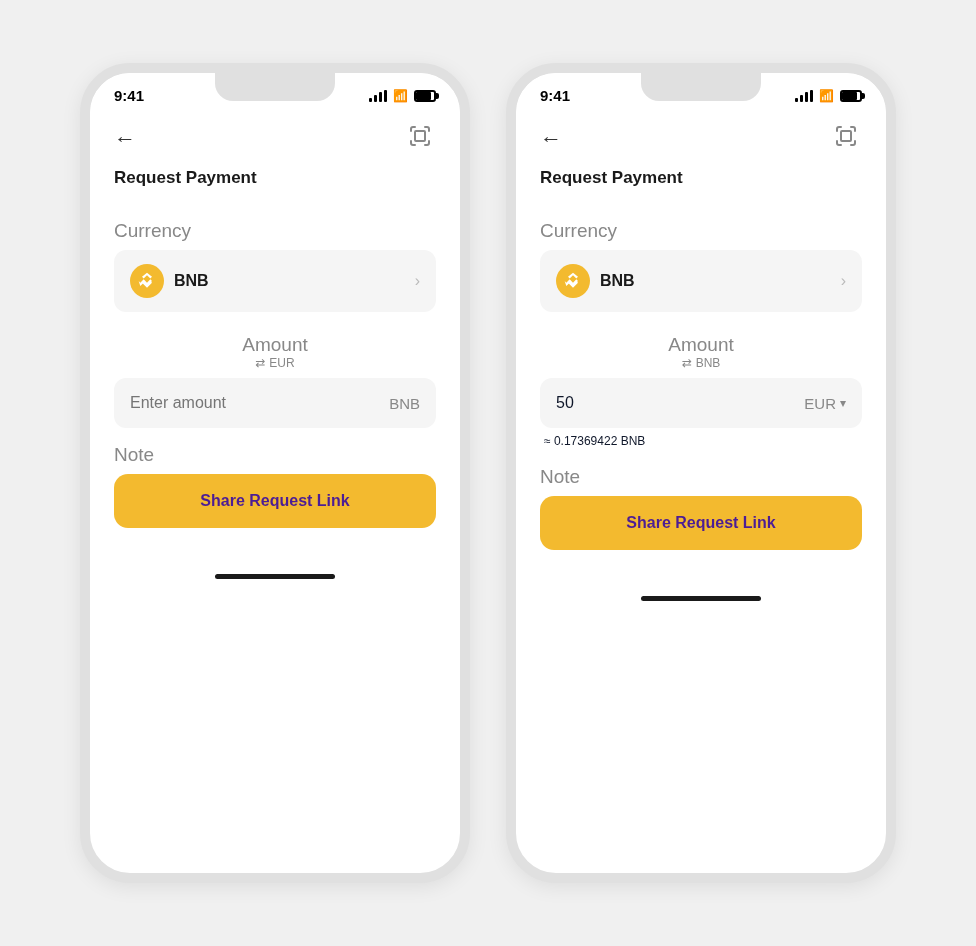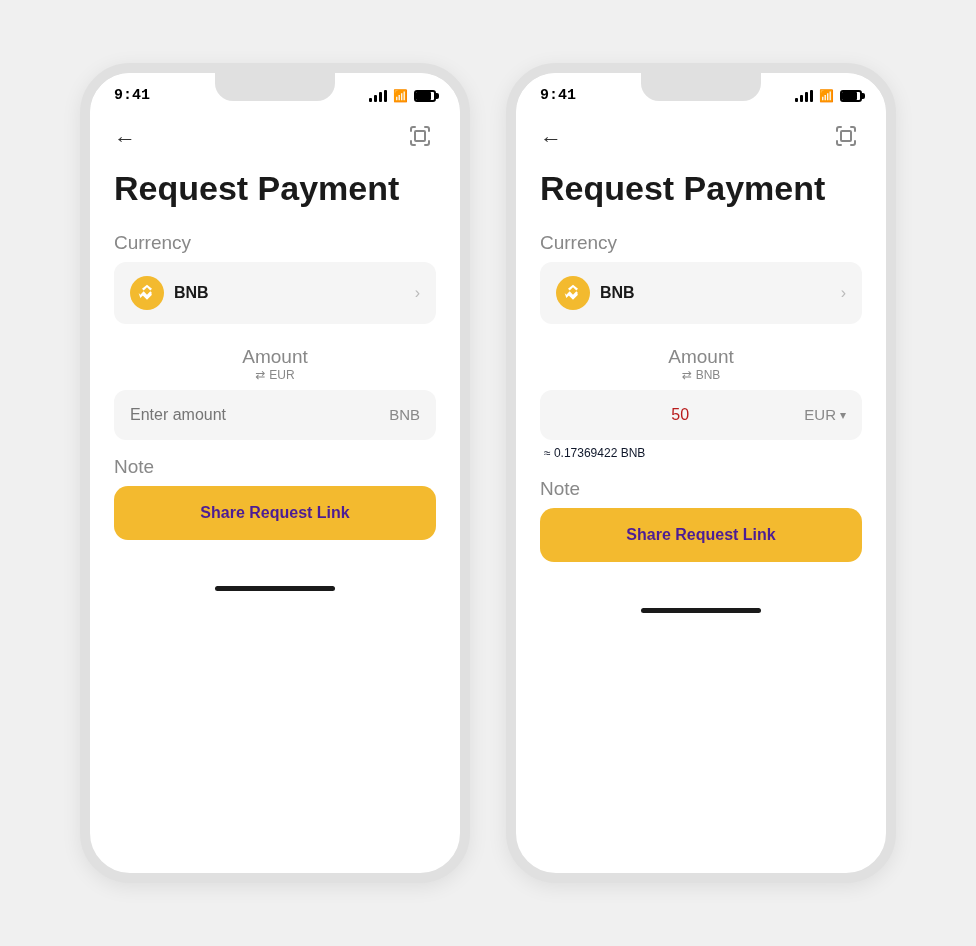--- a/index.html
+++ b/index.html
@@ -58,21 +58,20 @@
       width: 120px;
       height: 28px;
       background: #e0e0e0;
       border-radius: 0 0 18px 18px;
     }
     .status-time {
       font-size: 15px;
       font-weight: 600;
       color: #000;
       z-index: 1;
-      font-family: Liberation Mono, monospace;
     }
     .status-icons {
       display: flex;
       align-items: center;
       gap: 6px;
       z-index: 1;
     }
     .signal-bars {
       display: flex;
       align-items: flex-end;
@@ -142,24 +141,24 @@
       align-items: center;
       justify-content: center;
       color: #888;
     }
     .scan-icon-svg {
       width: 24px;
       height: 24px;
     }
 
     .page-title {
-      font-size: 34px;
+      font-size: 17px;
       font-weight: 700;
       color: #1a1a1a;
-      margin-bottom: 23px;
+      margin-bottom: 32px;
       line-height: 1.2;
     }
 
     .field-label {
       font-size: 19px;
       color: #888;
       margin-bottom: 8px;
     }
 
     
@@ -232,23 +231,22 @@
     }
     .amount-input {
       font-size: 16px;
       color: #aaa;
       background: transparent;
       border: none;
       outline: none;
       flex: 1;
     }
     .amount-input.filled {
-      color: #b91c1c;
+      color: #0f172a;
       font-weight: 500;
-      text-align: center;
     }
     .amount-unit {
       font-size: 15px;
       color: #888;
       font-weight: 500;
     }
     .amount-unit.with-dropdown {
       display: flex;
       align-items: center;
       gap: 4px;

